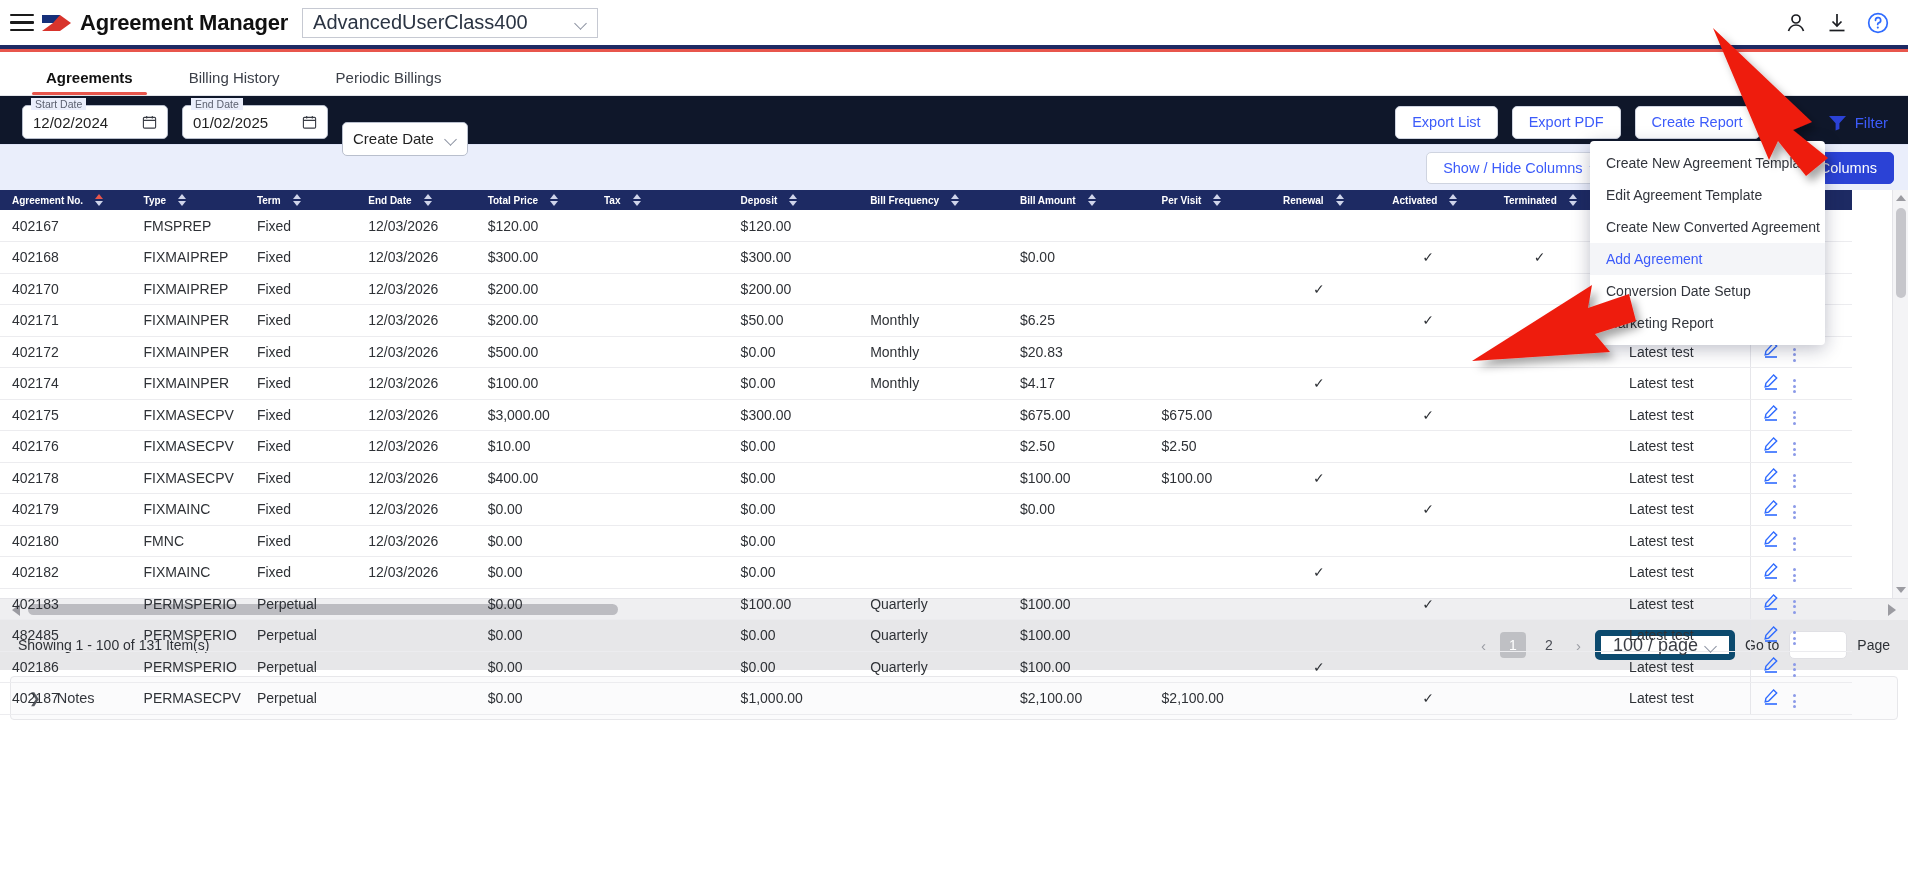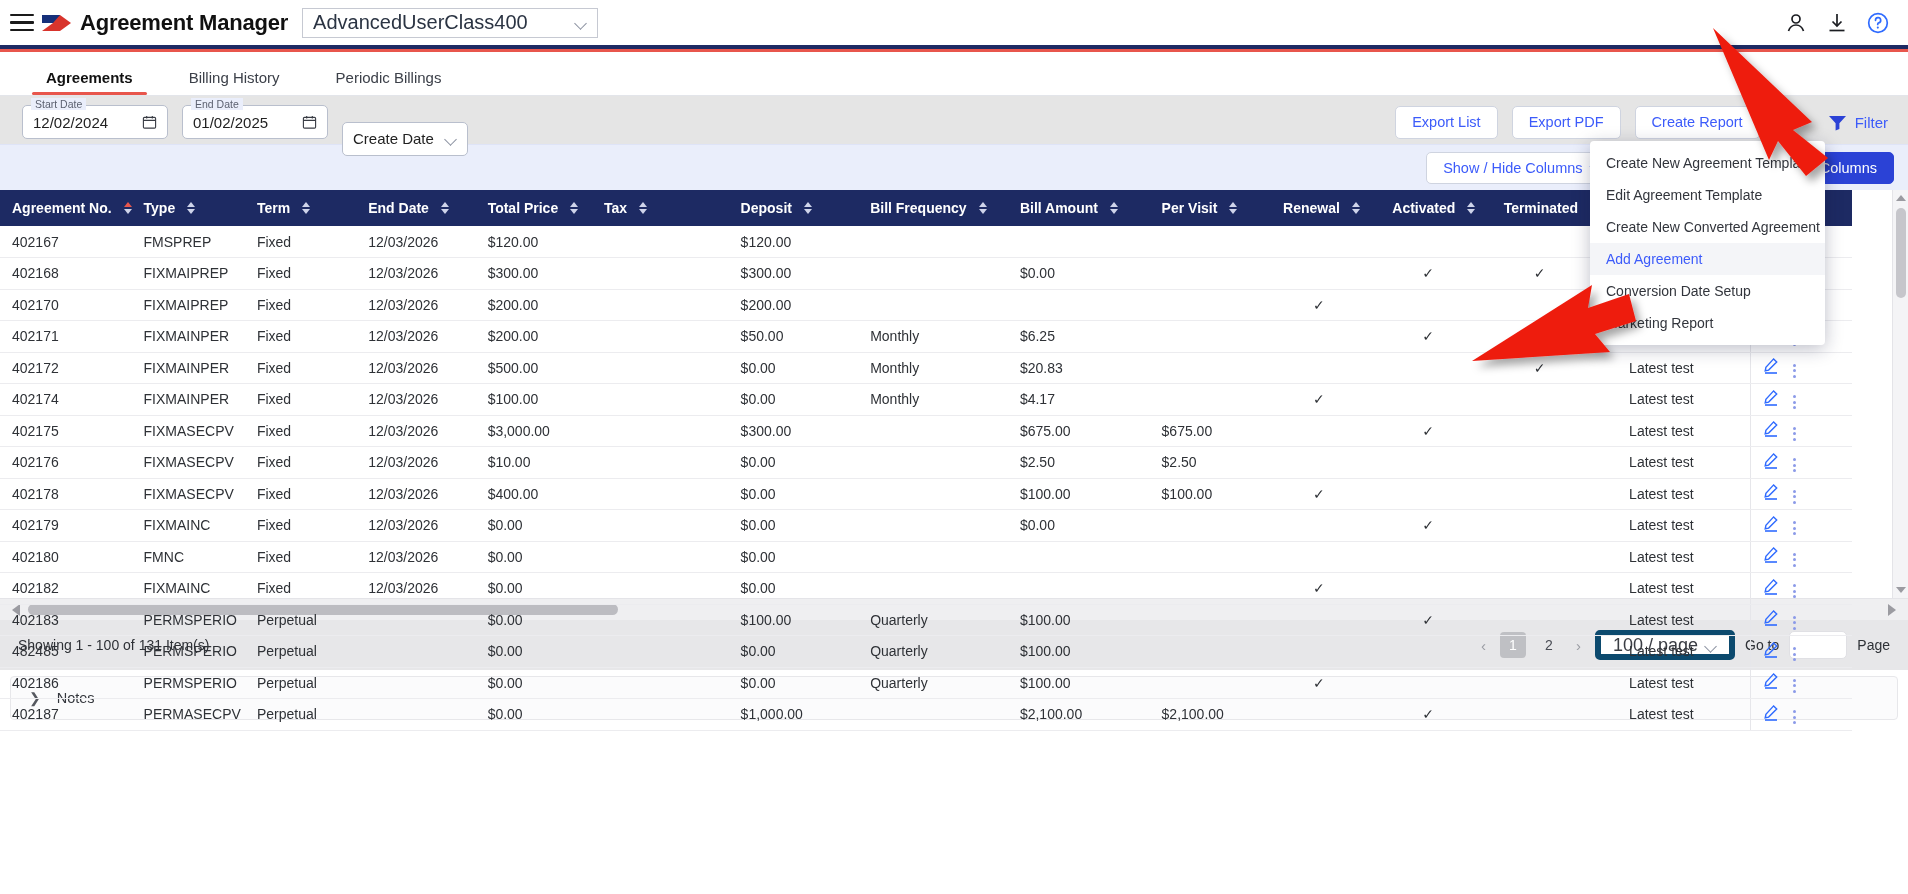--- a/index.html
+++ b/index.html
@@ -40,21 +40,21 @@
   
   .tabs { display:flex; align-items:flex-end; height:44px; padding-left:22px; gap:8px;
           border-bottom:1px solid #e3e5ea; background:#fff; }
   .tab { position:relative; padding:0 24px 10px 24px; font-size:15px; color:#3c4049;
          cursor:pointer; line-height:1; }
   .tab.active { font-weight:bold; color:#111; }
   .tab.active:after { content:""; position:absolute; left:10px; right:10px; bottom:0;
          height:3px; background:#e8564c; border-radius:2px; }
 
   
-  .filterbar { height:48px; background:#e5e5e5; display:flex; align-items:center;
+  .filterbar { height:48px; background:#0f172a; display:flex; align-items:center;
                padding:4px 14px 0 22px; gap:14px; }
   .field { position:relative; height:34px; border:1px solid #b9bfcd; border-radius:5px;
            background:#fff; display:flex; align-items:center; padding:0 10px; }
   .field .lbl { position:absolute; top:-8px; left:8px; background:#eaeefb; padding:0 4px;
                 font-size:10.5px; color:#5c6170; }
   .field .val { font-size:15px; color:#222; }
   .field.date { width:146px; justify-content:space-between; }
   .field.sel  { width:126px; justify-content:space-between;margin-top:33px; }
   .cal { width:15px; height:16px; }
   .spacer { flex:1; }
@@ -75,22 +75,22 @@
        gap:7px; cursor:pointer; }
   .btn-disabled { color:#b4b8c2; background:#f3f4f7; border-color:#dcdee5; cursor:default; }
   .btn-primary { height:32px; padding:0 16px; border:1px solid #2b42d6; background:#2b42d6;
        border-radius:5px; color:#fff; font-size:14.5px; display:flex; align-items:center;
        cursor:pointer; }
 
   
   .tablewrap { position:relative; background:#fff; }
   table.grid { width:1852px; border-collapse:collapse; table-layout:fixed; }
   table.grid thead th {
-    background:#1d2a63; color:#fff; font-size:14px; font-weight:bold; text-align:left;
-    height:36px; padding:0 8px 0 12px; white-space:nowrap; position:relative;margin-left:44px;
+    background:#1d2a63; color:#fff; font-size:10px; font-weight:bold; text-align:left;
+    height:20px; padding:0 8px 0 12px; white-space:nowrap; position:relative;margin-left:44px;
   }
   .thin { display:inline-flex; align-items:center; gap:6px; }
   .sorter { display:inline-flex; flex-direction:column; gap:2px; margin-left:6px; vertical-align:middle; }
   .sorter b, .sorter s { display:block; width:0; height:0; border-left:4px solid transparent;
             border-right:4px solid transparent; }
   .sorter b { border-bottom:5px solid #cfd4ea; }
   .sorter s { border-top:5px solid #cfd4ea; }
   .sorter.asc b { border-bottom-color:#e8564c; }
   table.grid tbody td { height:31.5px; font-size:14px; color:#2e3136; padding:0 8px 0 12px;
     border-bottom:1px solid #ececef; white-space:nowrap; overflow:hidden; }

